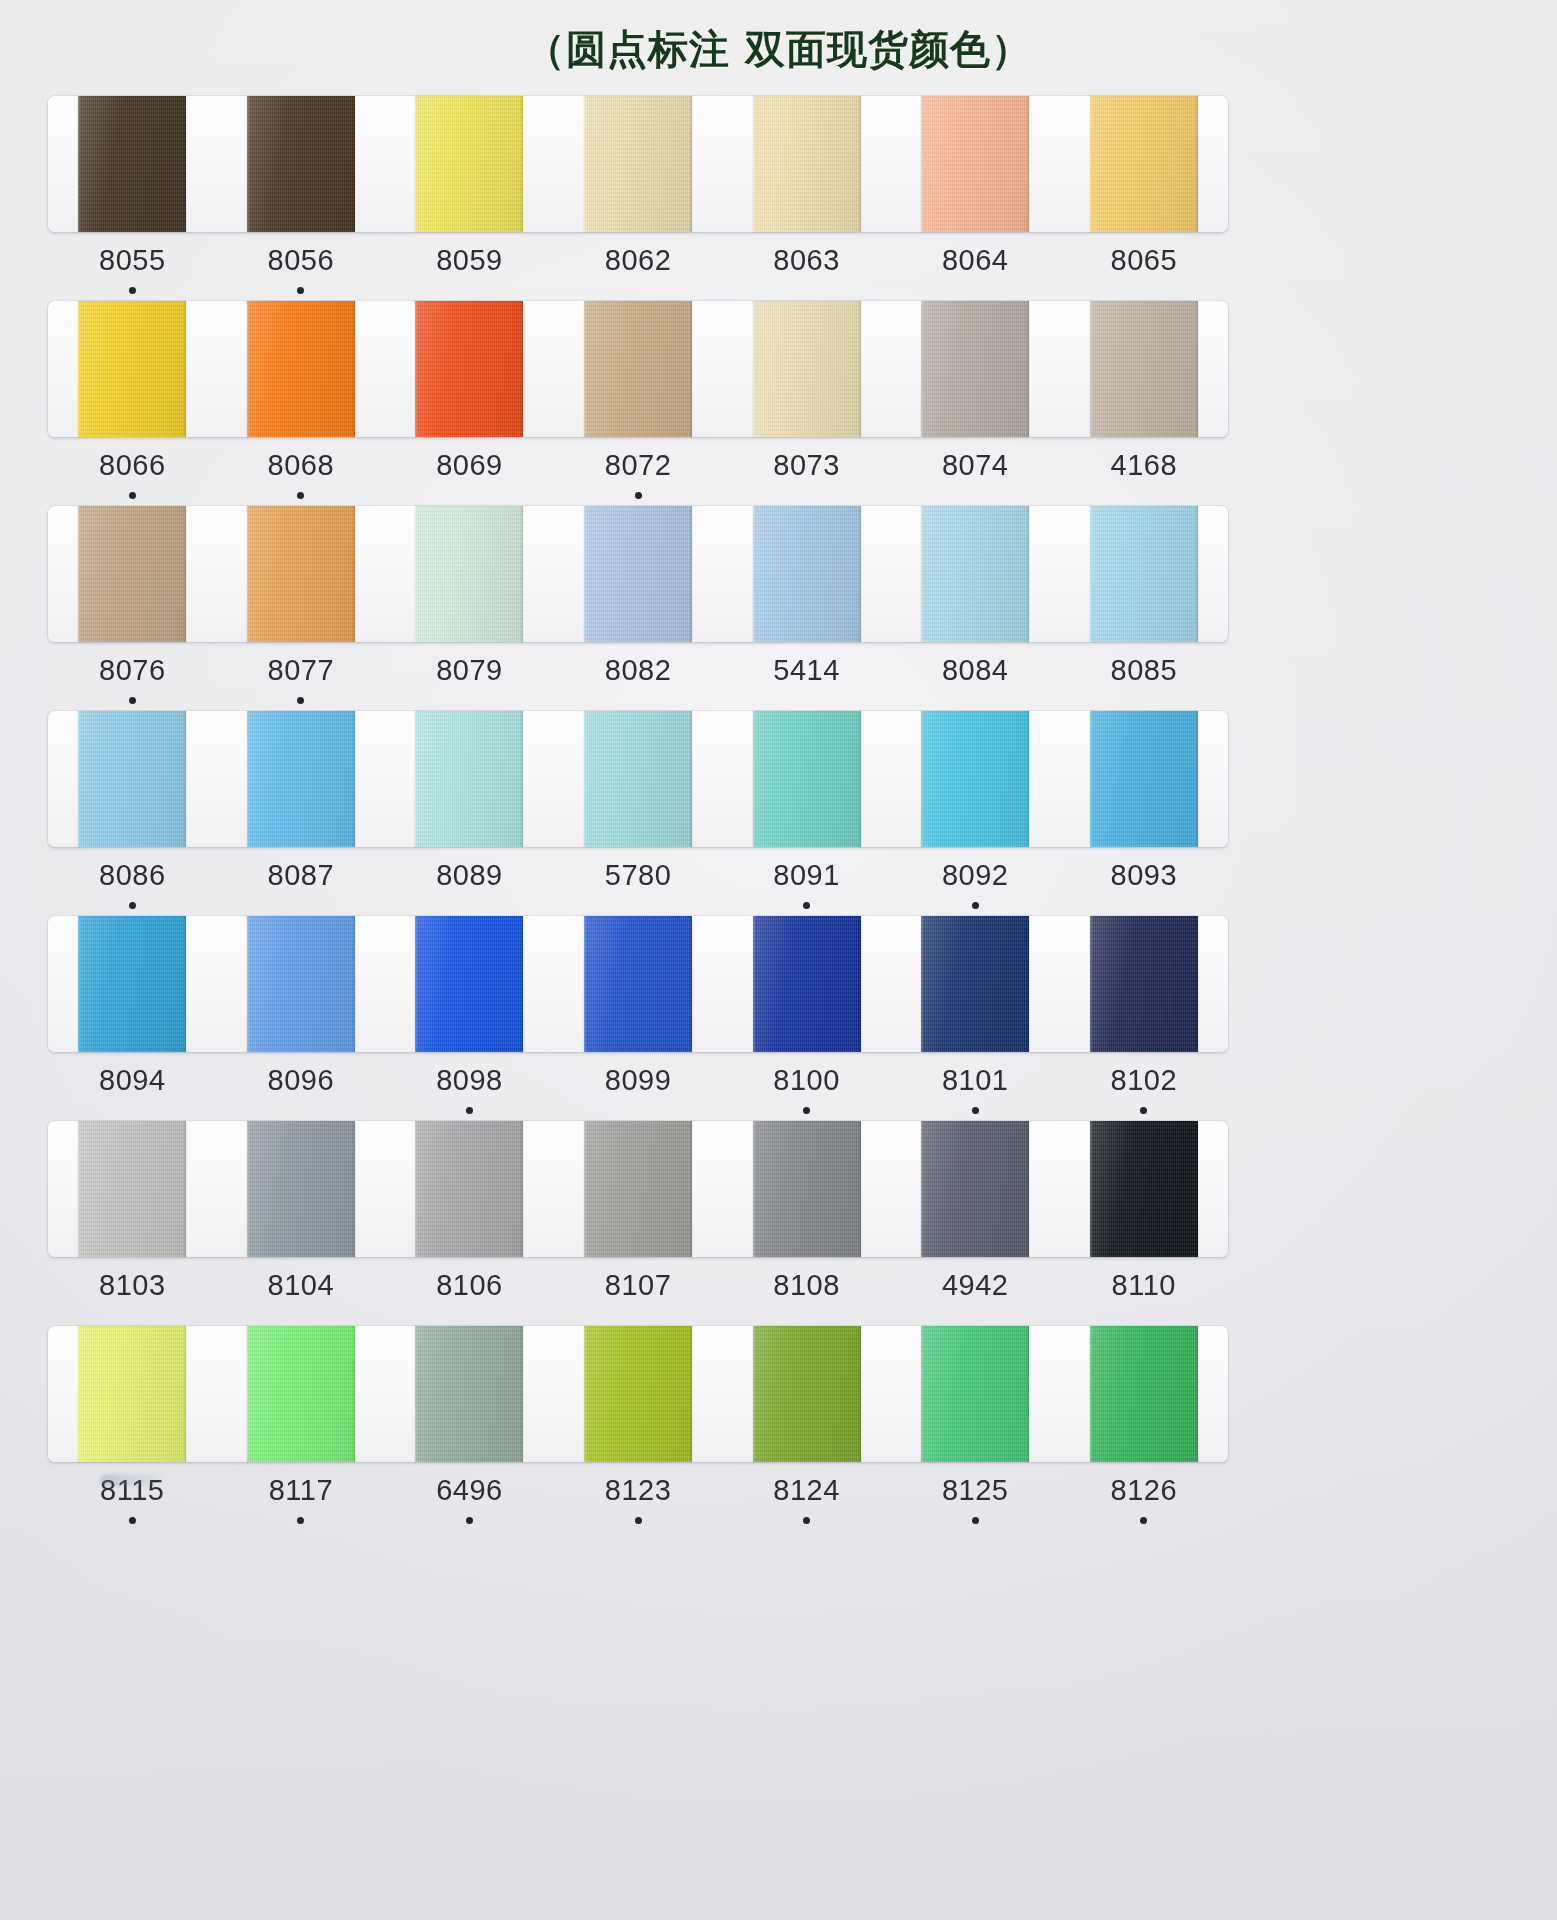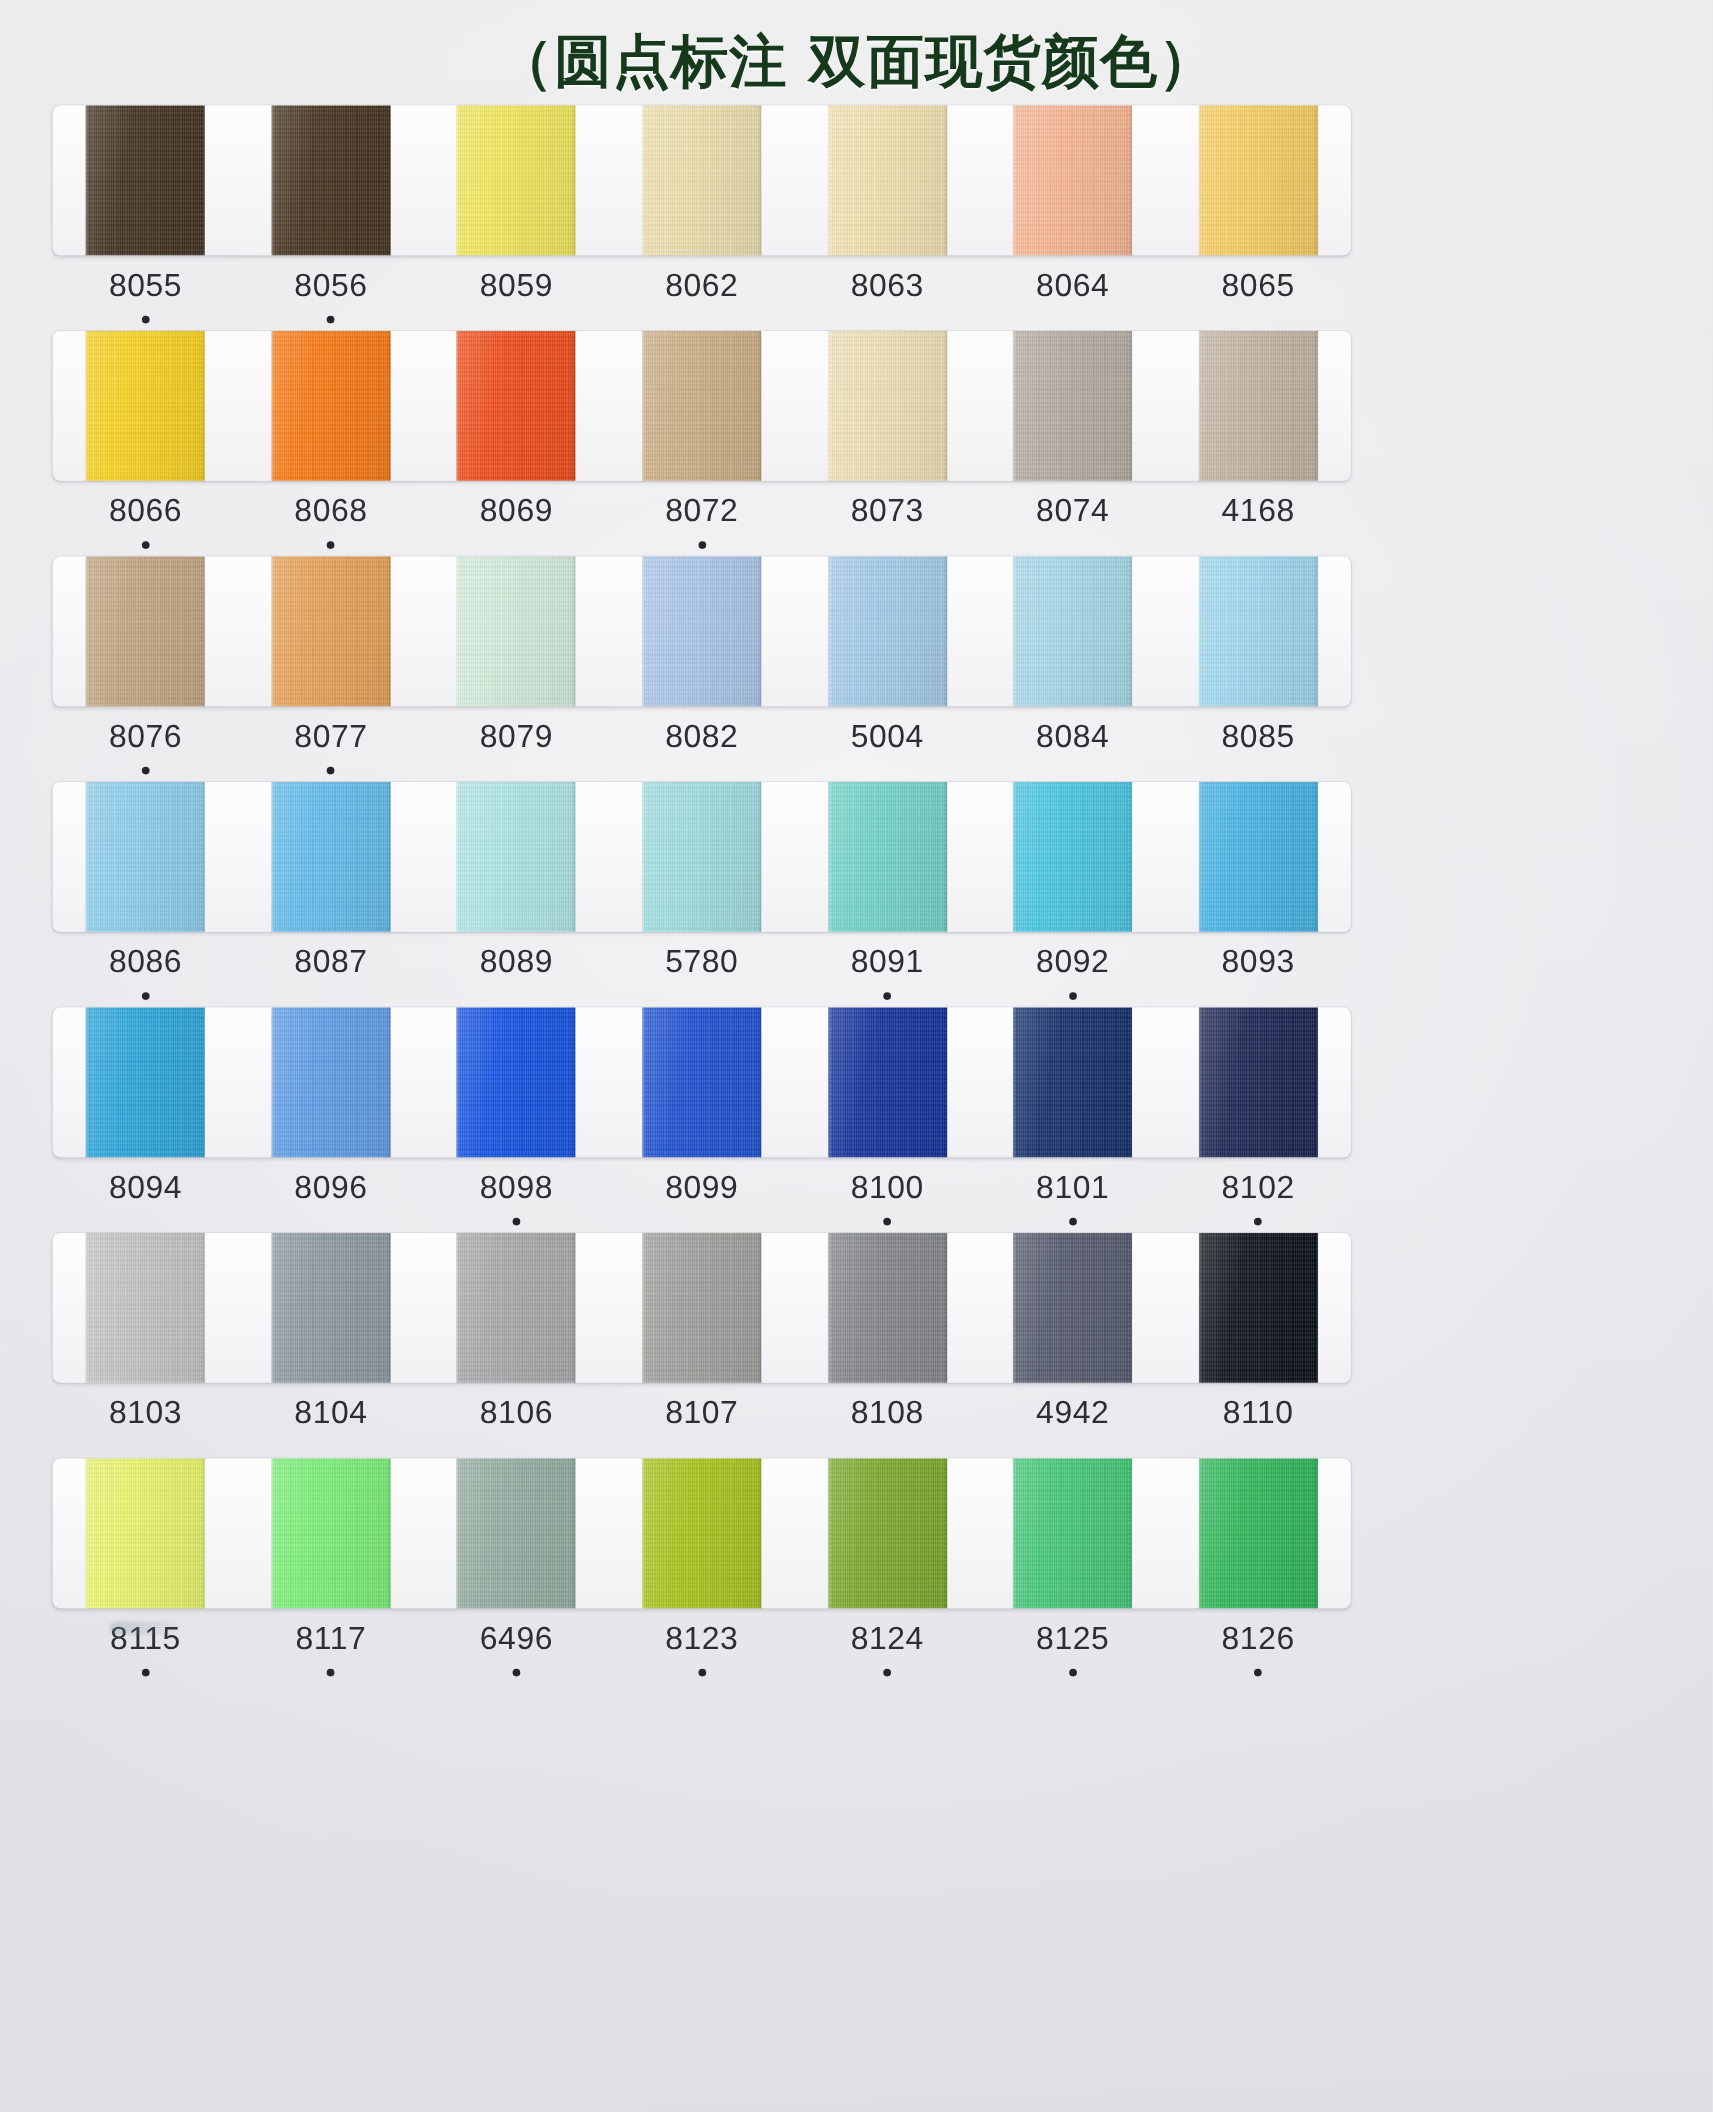--- a/index.html
+++ b/index.html
@@ -29,21 +29,21 @@
     top: 0;
     width: 1557px;
     height: 1920px;
   }
   .title {
     position: absolute;
     top: 22px;
     left: 0;
     width: 1557px;
     text-align: center;
-    font-size: 52px;
+    font-size: 40px;
     font-weight: bold;
     color: #16391b;
     letter-spacing: 1px;
     font-family: "DejaVu Sans", "Liberation Sans", sans-serif;
     text-shadow: 0 1px 1px rgba(255,255,255,0.7);
   }
 
   .rows {
     position: absolute;
     top: 96px;
@@ -299,21 +299,21 @@
           </div>
           <div class="label-cell">
             <span class="code">8079</span>
             <span class="dot hidden"></span>
           </div>
           <div class="label-cell">
             <span class="code">8082</span>
             <span class="dot hidden"></span>
           </div>
           <div class="label-cell">
-            <span class="code">5004</span>
+            <span class="code">5414</span>
             <span class="dot hidden"></span>
           </div>
           <div class="label-cell">
             <span class="code">8084</span>
             <span class="dot hidden"></span>
           </div>
           <div class="label-cell">
             <span class="code">8085</span>
             <span class="dot hidden"></span>
           </div>

